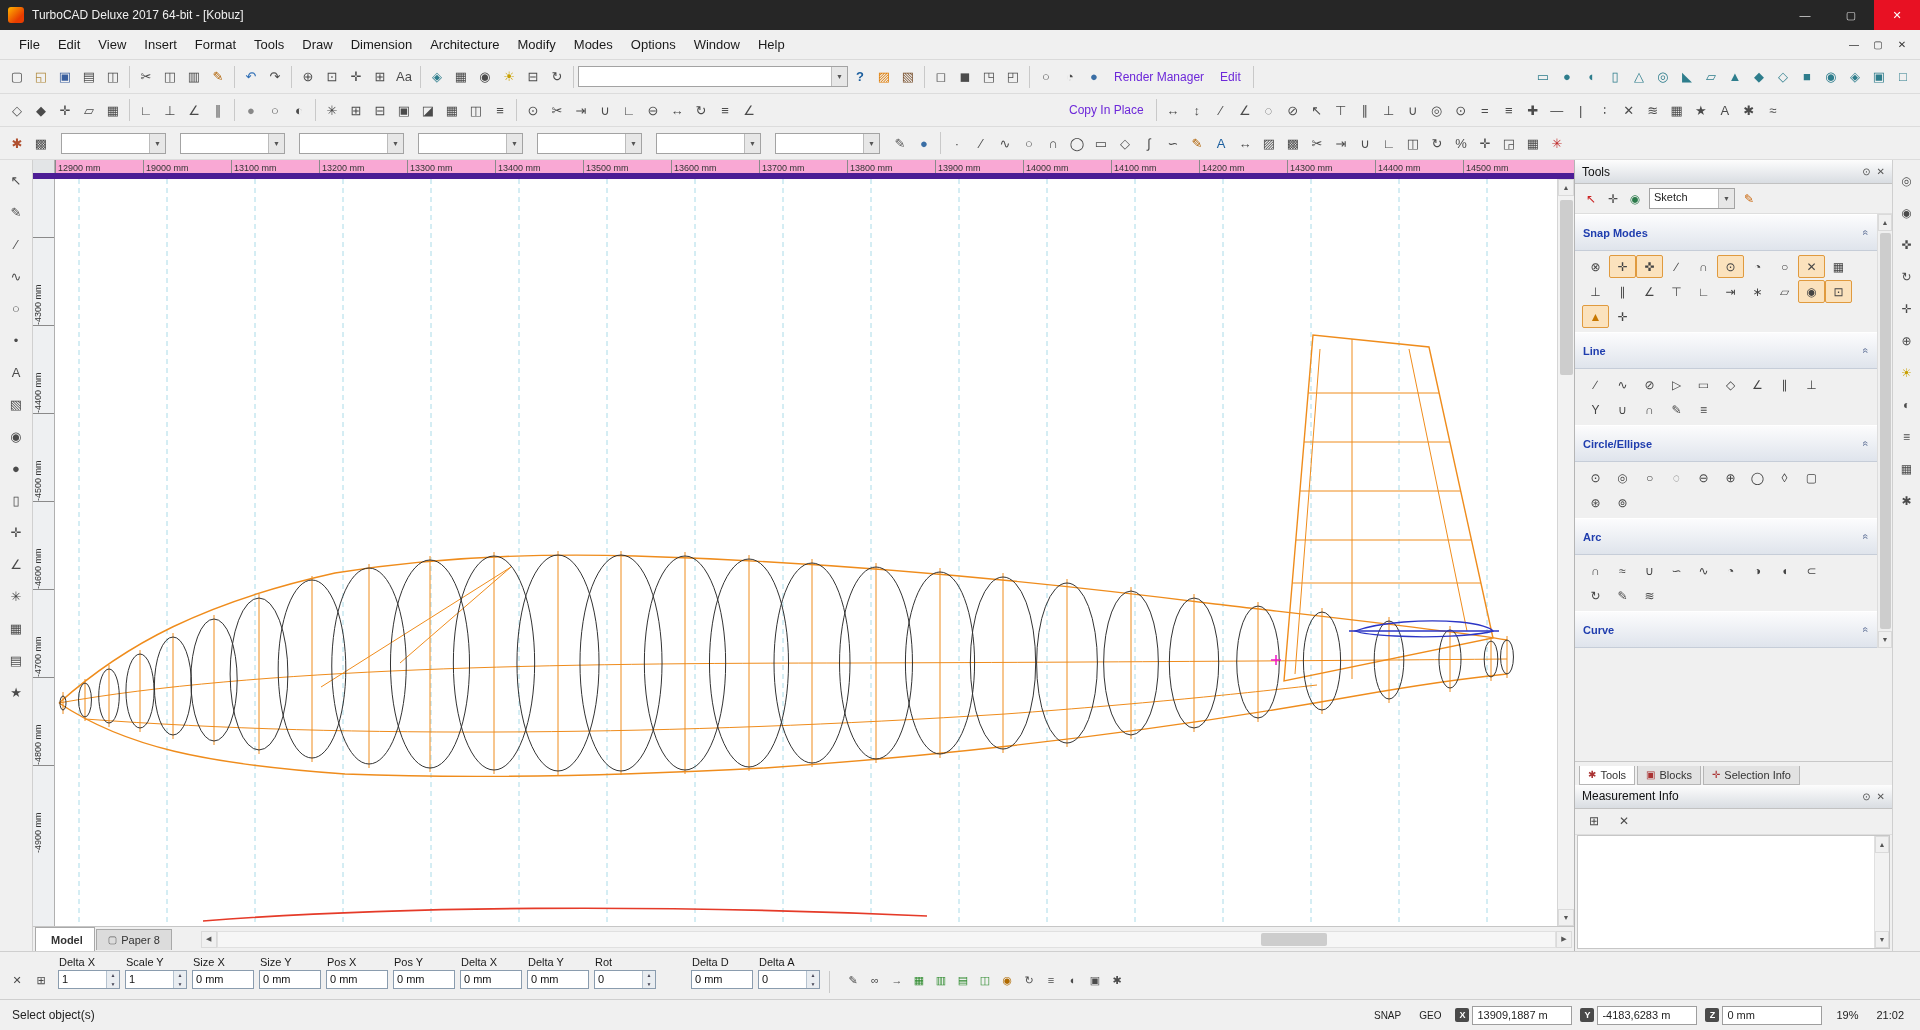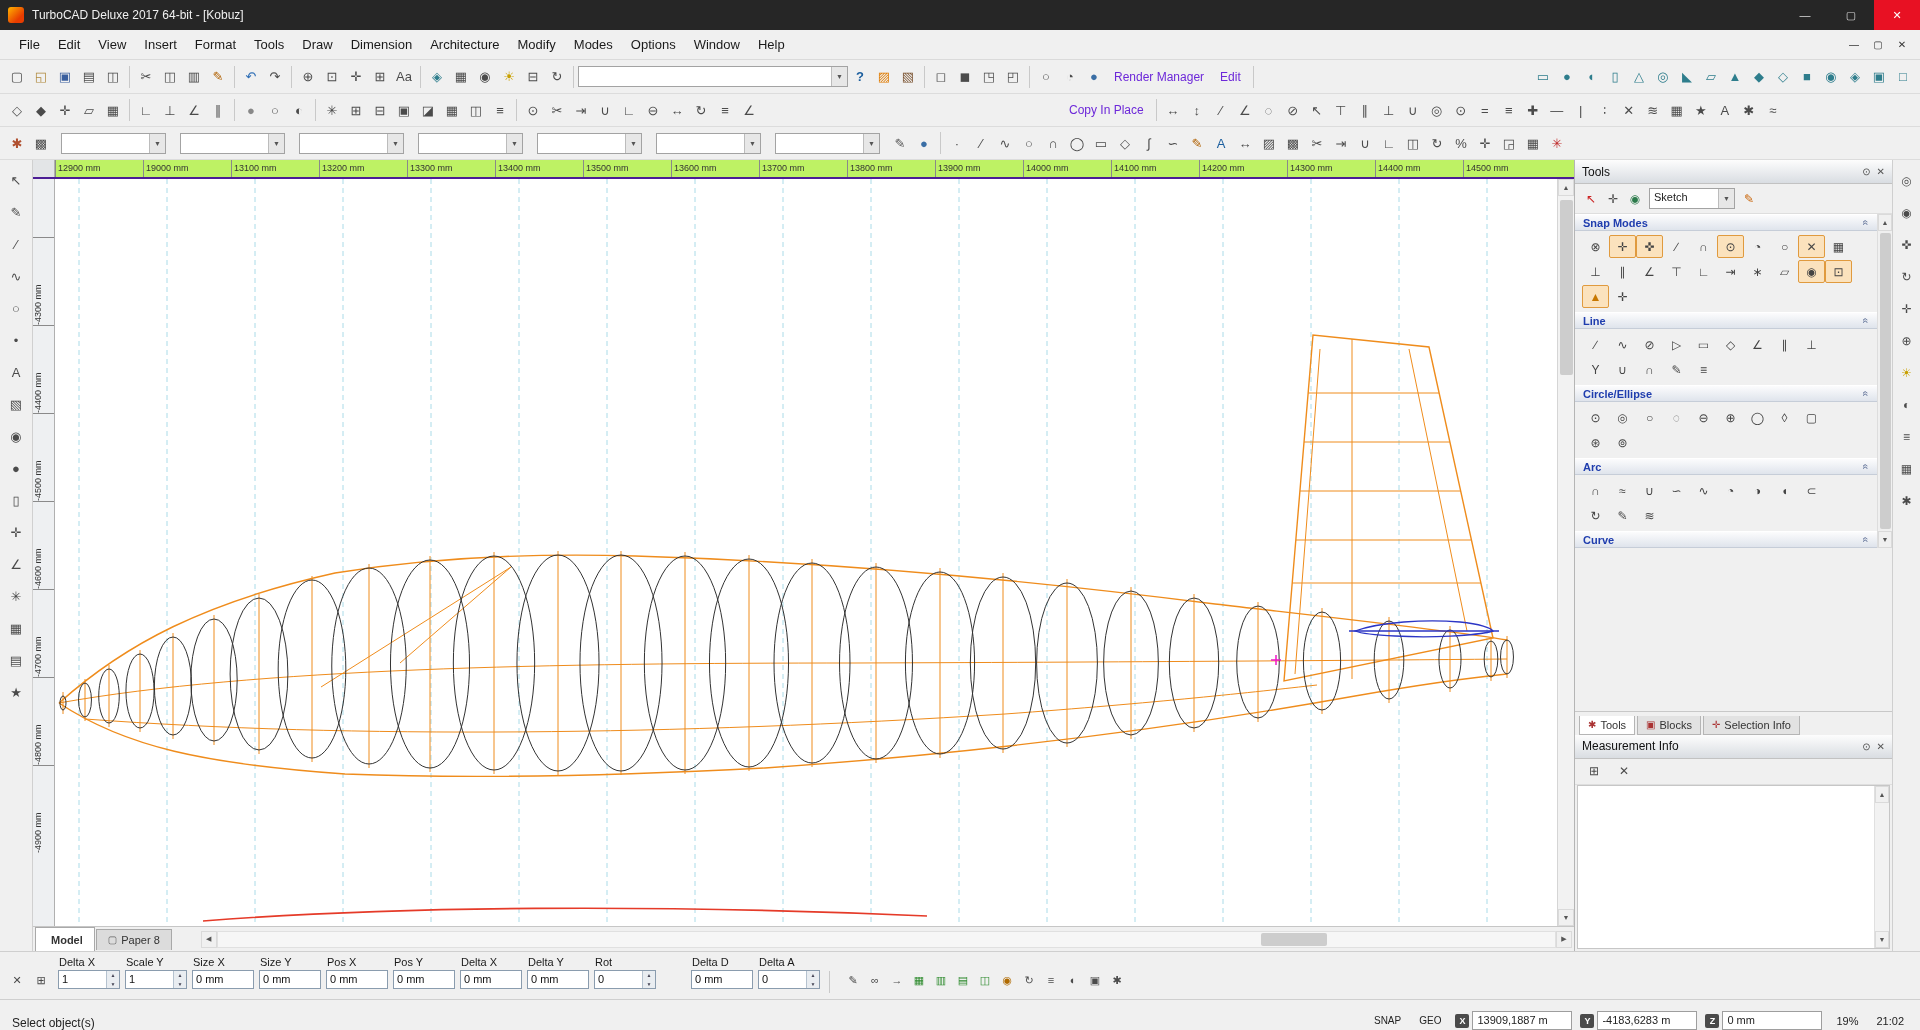--- a/index.html
+++ b/index.html
@@ -33,21 +33,21 @@
   .tbtnText{padding:3px 8px;font-size:12px;color:#6d28d9;flex:0 0 auto;white-space:nowrap}
   .spacer300{width:300px;flex:0 0 auto}
   .push{margin-left:auto}
 
   
   .workspace{flex:1;display:flex;min-height:0}
   .left-strip{width:33px;background:#f0f0f0;border-right:1px solid #d0d0d0;display:flex;flex-direction:column;align-items:center;padding-top:8px;gap:8px;flex:0 0 auto}
   .ls-icon{width:24px;height:24px;display:flex;align-items:center;justify-content:center;font-size:13px;color:#4b4b4b}
 
   .center-col{width:1541px;display:flex;flex-direction:column;flex:0 0 auto}
-  .hruler-row{height:19px;display:flex;background:#bef264;border-bottom:2px solid #4c1d95;flex:0 0 auto}
+  .hruler-row{height:19px;display:flex;background:#f9a8d4;border-bottom:6px solid #4c1d95;flex:0 0 auto}
   .hr-corner{width:22px;background:#e3e5e7;border-right:1px solid #b0b0b0;flex:0 0 auto}
   .hr-cells{display:flex;flex:1;overflow:hidden}
   .hr-cell{width:88px;flex:0 0 auto;border-left:1px solid #8a8a8a;font-size:9px;color:#333;padding:3px 0 0 2px;white-space:nowrap}
 
   .canvas-row{height:747px;display:flex;flex:0 0 auto}
   .vruler{width:22px;background:#eef0f2;border-right:1px solid #b0b0b0;overflow:hidden;flex:0 0 auto}
   .vr-cells{display:flex;flex-direction:column;margin-top:58px}
   .vr-cell{height:88px;flex:0 0 auto;writing-mode:vertical-rl;transform:rotate(180deg);font-size:9px;color:#333;padding-left:5px;border-bottom:1px solid #8a8a8a}
   .canvas{flex:1;background:#fff;position:relative;overflow:hidden}
   .canvas svg{position:absolute;inset:0}
@@ -74,21 +74,21 @@
   .hthumb{width:66px;height:13px;background:#cdcdcd;border-radius:2px;margin-left:78%}
 
   
   .right-col{width:346px;display:flex;flex:0 0 auto}
   .panel-col{width:318px;display:flex;flex-direction:column;background:#f0f0f0;border-left:1px solid #b5b5b5}
   .panel-h{height:24px;background:linear-gradient(#fdfdfd,#d9dde2);border-bottom:1px solid #c2c2c2;display:flex;align-items:center;padding:0 7px;font-size:12px;color:#111;flex:0 0 auto}
   .ph-icons{margin-left:auto;display:flex;gap:6px;font-size:10px;color:#555}
   .panel-tb{height:30px;display:flex;align-items:center;gap:3px;padding:0 5px;border-bottom:1px solid #dedede;flex:0 0 auto}
   .pti{width:22px;height:22px;display:flex;align-items:center;justify-content:center;font-size:12px;color:#4b4b4b}
   .sections{position:relative;padding-right:15px;flex:0 0 auto}
-  .sec-h{height:17px;background:linear-gradient(#fcfcfd,#dfe4ec);border-top:1px solid #fff;border-bottom:1px solid #c6cdd8;display:flex;align-items:center;padding:0 8px;font-size:11px;font-weight:bold;color:var(--c-header_blue,#1f3dae)}
+  .sec-h{height:37px;background:linear-gradient(#fcfcfd,#dfe4ec);border-top:1px solid #fff;border-bottom:1px solid #c6cdd8;display:flex;align-items:center;padding:0 8px;font-size:11px;font-weight:bold;color:var(--c-header_blue,#1f3dae)}
   .sec-h .chev{margin-left:auto;transform:rotate(90deg);font-size:10px;color:#5d6f96;font-weight:normal}
   .picons{display:flex;flex-wrap:wrap;width:285px;padding:4px 0 2px 7px}
   .picons.w9{width:258px}
   .pi{width:27px;height:23px;display:flex;align-items:center;justify-content:center;font-size:12px;color:#444;border:1px solid transparent;border-radius:2px;margin-bottom:2px}
   .pi[data-active="true"]{background:var(--c-snap_active_bg,#fbe2bd);border-color:var(--c-snap_active_border,#e09a3e)}
   .pscroll{position:absolute;top:0;right:0;bottom:0;width:15px;background:#f0f0f0;border-left:1px solid #ddd;display:flex;flex-direction:column;align-items:center}
   .pthumb{width:11px;flex:1;margin:2px 0;background:#cdcdcd;border-radius:2px}
   .panel-filler{flex:1}
   .ptabs{height:24px;display:flex;align-items:flex-end;gap:2px;padding-left:4px;background:#f0f0f0;border-top:1px solid #c8c8c8;flex:0 0 auto}
   .ptab{display:flex;align-items:center;gap:4px;font-size:11px;padding:3px 8px;background:#e2e2e2;border:1px solid #b5b5b5;border-top:none;color:#333}
@@ -108,21 +108,21 @@
   .fld{width:62px;margin-right:5px;flex:0 0 auto}
   .fld[data-gap="true"]{margin-left:30px}
   .flabel{font-size:11px;color:#1a1a1a;padding:2px 0 2px 1px;white-space:nowrap}
   .fbox{height:19px;background:#fff;border:1px solid #8a9cae;display:flex}
   .fval{flex:1;font-size:11px;padding:2px 0 0 3px;color:#111;white-space:nowrap;overflow:hidden}
   .spin{width:13px;display:flex;flex-direction:column;border-left:1px solid #b5c2cf;background:#e9edf1}
   .spin div{flex:1;font-size:5px;line-height:8px;text-align:center;color:#445}
   .insp-icons{display:flex;gap:4px;margin-top:17px;margin-left:10px}
 
   
-  .statusbar{height:31px;background:#f0f0f0;border-top:1px solid #cfcfcf;display:flex;align-items:flex-end;padding:0 12px;font-size:12px;flex:0 0 auto}
+  .statusbar{height:31px;background:#f0f0f0;border-top:1px solid #cfcfcf;display:flex;align-items:center;padding:0 12px;font-size:12px;flex:0 0 auto}
   .sb-right{margin-left:auto;display:flex;align-items:center;gap:10px}
   .sb-flag{font-size:10px;color:#222;padding:2px 4px}
   .coord{display:flex;align-items:center;gap:3px}
   .axis-chip{width:14px;height:14px;background:#4a4a4a;color:#fff;font-size:9px;font-weight:bold;display:flex;align-items:center;justify-content:center;border-radius:2px}
   .coord-box{height:19px;min-width:100px;background:#fff;border:1px solid #9e9e9e;font-size:11px;padding:2px 4px;white-space:nowrap}
   .sb-zoom,.sb-time{font-size:11px;color:#222;padding:0 4px}
 </style>
 </head>
 <body>
 

